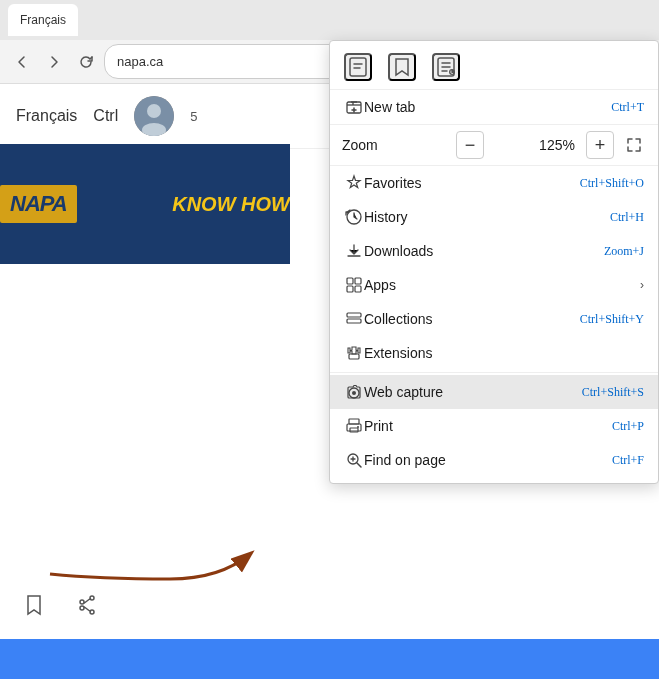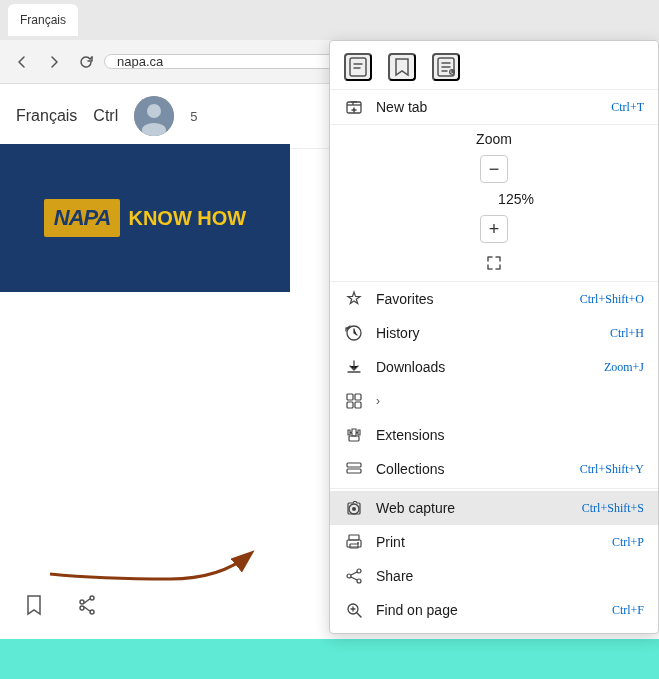--- a/index.html
+++ b/index.html
@@ -10,21 +10,21 @@
       font-family: 'Segoe UI', Arial, sans-serif;
       font-size: 14px;
       overflow: hidden;
       position: relative;
     }
 
     
     .browser-bg {
       width: 100%;
       height: 100%;
-      background: #5eead4;
+      background: #3b82f6;
       position: relative;
     }
 
     
     .tab-bar {
       height: 40px;
       background: #e8e8e8;
       display: flex;
       align-items: center;
       padding: 0 8px;
@@ -63,21 +63,21 @@
       cursor: pointer;
       display: flex;
       align-items: center;
       justify-content: center;
       color: #555;
       font-size: 16px;
     }
 
     .address-bar {
       flex: 1;
-      height: 15px;
+      height: 35px;
       background: #fff;
       border: 1px solid #ccc;
       border-radius: 14px;
       padding: 0 12px;
       font-size: 13px;
       color: #333;
     }
 
     
     .toolbar-icons {
@@ -153,44 +153,45 @@
       overflow: hidden;
       background: #888;
     }
 
     
     .napa-area {
       position: absolute;
       left: 0;
       top: 60px;
       width: 290px;
-      height: 148px;
+      height: 120px;
       background: #1a3a6b;
       display: flex;
       align-items: center;
-      justify-content: center;
+      justify-content: space-between;
       gap: 8px;
       overflow: hidden;
     }
 
     .napa-logo {
       background: #d4a017;
       color: #1a3a6b;
       font-weight: 900;
       font-size: 22px;
       padding: 6px 10px;
       border-radius: 2px;
       font-style: italic;
       letter-spacing: -1px;
     }
 
     .know-how-text {
       color: #f5c518;
       font-size: 20px;
       font-weight: 900;
+      font-style: italic;
     }
 
     
     .action-row {
       position: absolute;
       bottom: 20px;
       left: 20px;
       display: flex;
       gap: 24px;
     }
@@ -239,21 +240,20 @@
       border-radius: 4px;
     }
 
     
     .menu-item {
       display: flex;
       align-items: center;
       padding: 7px 14px;
       cursor: pointer;
       color: #1a1a1a;
-      gap: 12px;
       position: relative;
     }
 
     .menu-item.highlighted {
       background: #e8e8e8;
     }
 
     .menu-icon {
       width: 20px;
       height: 20px;
@@ -284,21 +284,20 @@
     }
 
     
     .zoom-row {
       display: flex;
       align-items: center;
       padding: 6px 12px;
       gap: 8px;
       border-top: 1px solid #eee;
       border-bottom: 1px solid #eee;
-      flex-direction: column;
     }
 
     .zoom-label {
       flex: 1;
       font-size: 14px;
       color: #1a1a1a;
     }
 
     .zoom-btn {
       width: 28px;
@@ -587,42 +586,43 @@
 
     <div class="menu-item">
       <span class="menu-icon">
         <svg width="18" height="18" viewBox="0 0 18 18">
           <rect x="2" y="2" width="6" height="6" rx="1" stroke="#444" stroke-width="1.2" fill="none"></rect>
           <rect x="10" y="2" width="6" height="6" rx="1" stroke="#444" stroke-width="1.2" fill="none"></rect>
           <rect x="2" y="10" width="6" height="6" rx="1" stroke="#444" stroke-width="1.2" fill="none"></rect>
           <rect x="10" y="10" width="6" height="6" rx="1" stroke="#444" stroke-width="1.2" fill="none"></rect>
         </svg>
       </span>
+      <span class="menu-label">Apps</span>
       <span class="menu-chevron">›</span>
+    </div>
+
+    <div class="menu-item">
+      <span class="menu-icon">
+        <svg width="18" height="18" viewBox="0 0 18 18">
+          <rect x="2" y="3" width="14" height="4" rx="1" stroke="#444" stroke-width="1.2" fill="none"></rect>
+          <rect x="2" y="9" width="14" height="4" rx="1" stroke="#444" stroke-width="1.2" fill="none"></rect>
+        </svg>
+      </span>
+      <span class="menu-label">Collections</span>
+      <span class="menu-shortcut">Ctrl+Shift+Y</span>
     </div>
 
     <div class="menu-item">
       <span class="menu-icon">
         <svg width="18" height="18" viewBox="0 0 18 18">
           <path d="M7 3h4v3l2 1V4h2v5h-2V6l-2 1v3H7V7L5 6v3H3V4h2v3l2-1z" stroke="#444" stroke-width="1.1" fill="none"></path>
           <rect x="4" y="10" width="10" height="5" rx="1" stroke="#444" stroke-width="1.2" fill="none"></rect>
         </svg>
       </span>
       <span class="menu-label">Extensions</span>
-    </div>
-
-    <div class="menu-item">
-      <span class="menu-icon">
-        <svg width="18" height="18" viewBox="0 0 18 18">
-          <rect x="2" y="3" width="14" height="4" rx="1" stroke="#444" stroke-width="1.2" fill="none"></rect>
-          <rect x="2" y="9" width="14" height="4" rx="1" stroke="#444" stroke-width="1.2" fill="none"></rect>
-        </svg>
-      </span>
-      <span class="menu-label">Collections</span>
-      <span class="menu-shortcut">Ctrl+Shift+Y</span>
     </div>
 
     <div class="divider"></div>
 
     <div class="menu-item highlighted">
       <span class="menu-icon">
         <svg width="18" height="18" viewBox="0 0 18 18">
           <circle cx="9" cy="10" r="5" stroke="#444" stroke-width="1.3" fill="none"></circle>
           <circle cx="9" cy="10" r="2" fill="#444"></circle>
           <path d="M6 4h2l1-1.5h2L12 4h2a1 1 0 0 1 1 1v9a1 1 0 0 1-1 1H4a1 1 0 0 1-1-1V5a1 1 0 0 1 1-1h2" stroke="#444" stroke-width="1.2" fill="none"></path>
@@ -638,31 +638,20 @@
           <rect x="4" y="2" width="10" height="5" rx="0.5" stroke="#444" stroke-width="1.2" fill="none"></rect>
           <rect x="2" y="7" width="14" height="7" rx="1" stroke="#444" stroke-width="1.2" fill="none"></rect>
           <rect x="5" y="11" width="8" height="4" rx="0.5" stroke="#444" stroke-width="1.2" fill="none"></rect>
           <circle cx="13" cy="10" r="1" fill="#444"></circle>
         </svg>
       </span>
       <span class="menu-label">Print</span>
       <span class="menu-shortcut">Ctrl+P</span>
     </div>
 
-    <div class="menu-item">
-      <span class="menu-icon">
-        <svg width="18" height="18" viewBox="0 0 18 18">
-          <circle cx="14" cy="4" r="2" stroke="#444" stroke-width="1.2" fill="none"></circle>
-          <circle cx="4" cy="9" r="2" stroke="#444" stroke-width="1.2" fill="none"></circle>
-          <circle cx="14" cy="14" r="2" stroke="#444" stroke-width="1.2" fill="none"></circle>
-          <path d="M6 8l6-3M6 10l6 3" stroke="#444" stroke-width="1.2"></path>
-        </svg>
-      </span>
-      <span class="menu-label">Share</span>
-    </div>
 
     <div class="menu-item">
       <span class="menu-icon">
         <svg width="18" height="18" viewBox="0 0 18 18">
           <circle cx="8" cy="8" r="5" stroke="#444" stroke-width="1.3" fill="none"></circle>
           <path d="M12 12l4 4" stroke="#444" stroke-width="1.5" stroke-linecap="round"></path>
           <path d="M6 8h4M8 6v4" stroke="#444" stroke-width="1.3" stroke-linecap="round"></path>
         </svg>
       </span>
       <span class="menu-label">Find on page</span>

